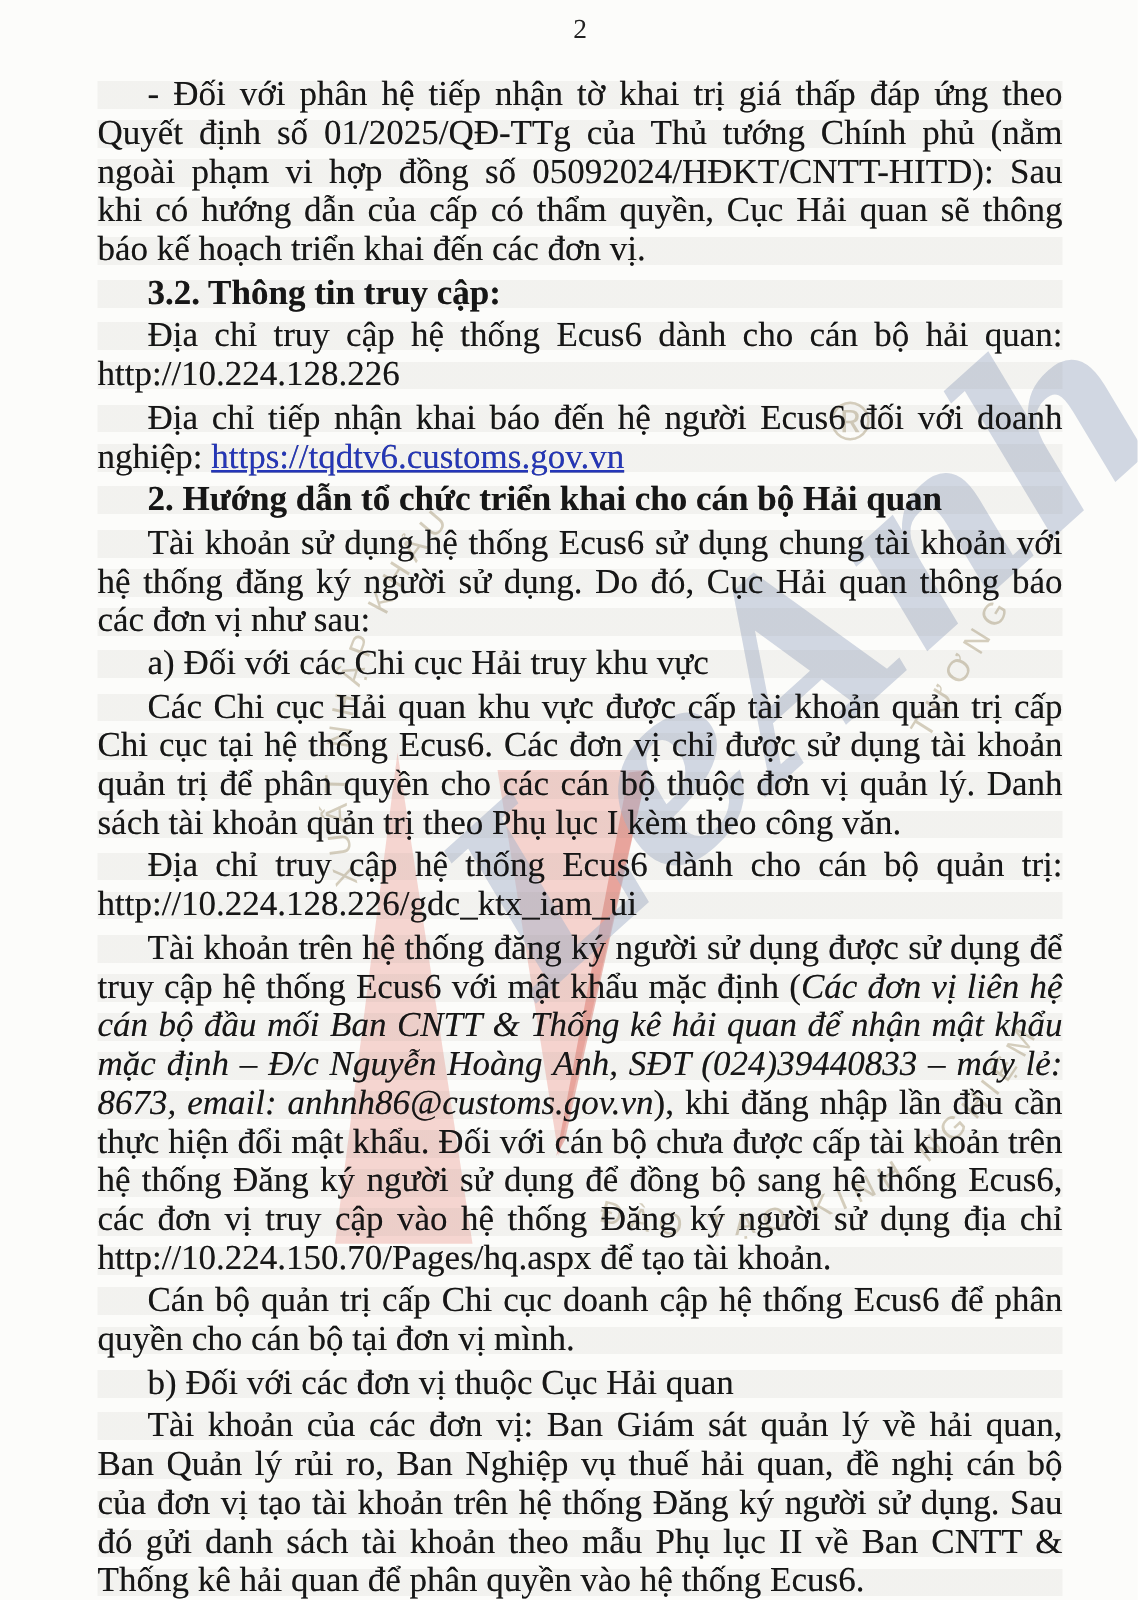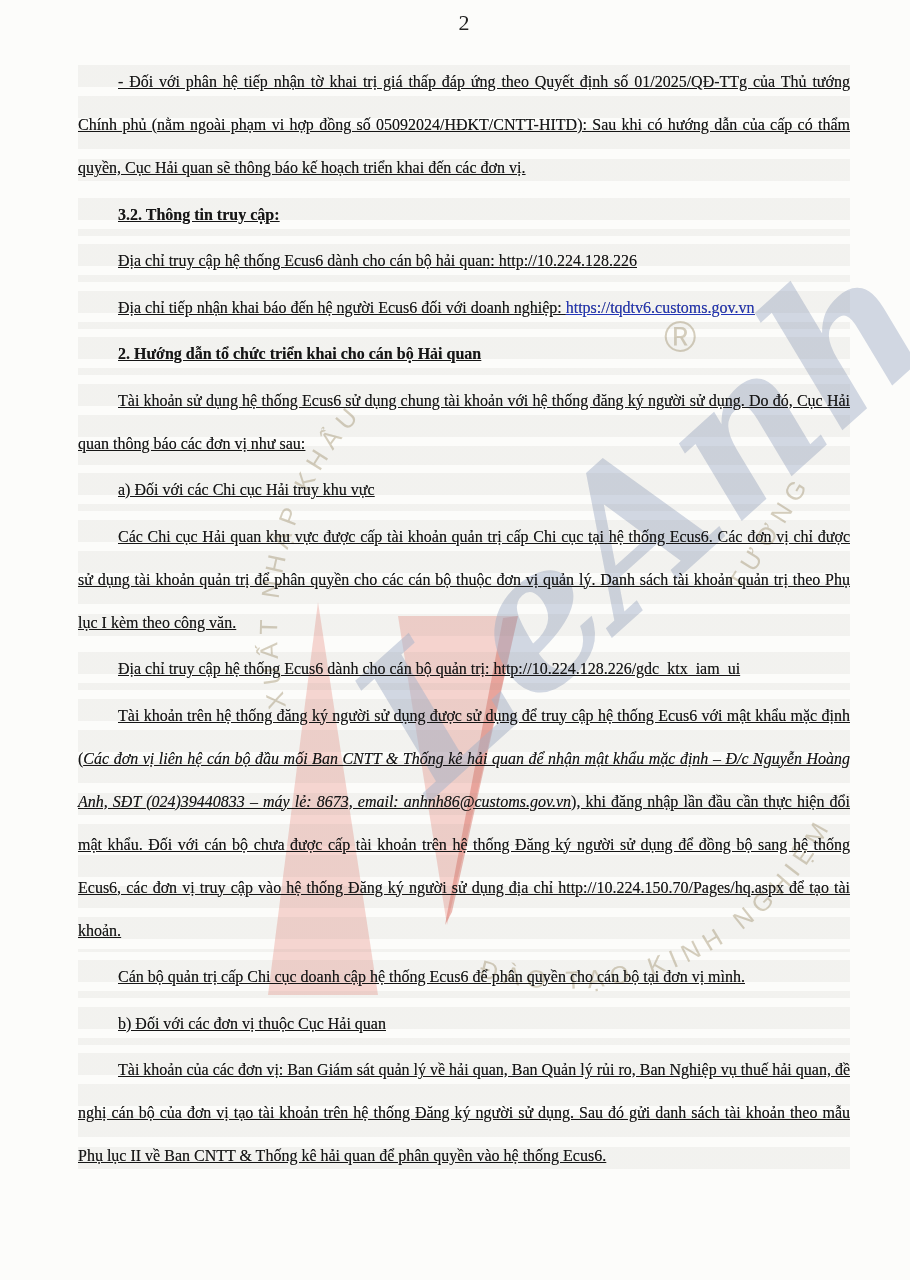--- a/index.html
+++ b/index.html
@@ -28,32 +28,31 @@
     color: #161616;
   }
   .pagenum {
     text-align: center;
     font-size: 22px;
     line-height: 30px;
     margin: 2px 0 22px 0;
     color: #222;
   }
   p.line {
-    font-size: 16px;
-    line-height: 43px;
+    font-size: 28px;
+    line-height: 31px;
     text-align: justify;
     text-indent: 40px;
     margin: 0 0 3.5px 0;
     text-shadow: 0 0 0.5px rgba(20,20,20,0.55);
     background-image: repeating-linear-gradient(
       to bottom,
       rgba(138,135,124,0.00) 0px,  rgba(138,135,124,0.00) 5px,
       rgba(138,135,124,0.085) 5px, rgba(138,135,124,0.085) 27px,
       rgba(138,135,124,0.00) 27px, rgba(138,135,124,0.00) 31.2px);
-    text-decoration: underline;
   }
   p.heading { font-weight: bold; }
   .seg-italic { font-style: italic; }
   a.seg-link {
     color: #2436b8;
     text-decoration: underline;
     text-decoration-color: #2436b8;
   }
   .arc-text {
     font-family: "Liberation Sans", sans-serif;

